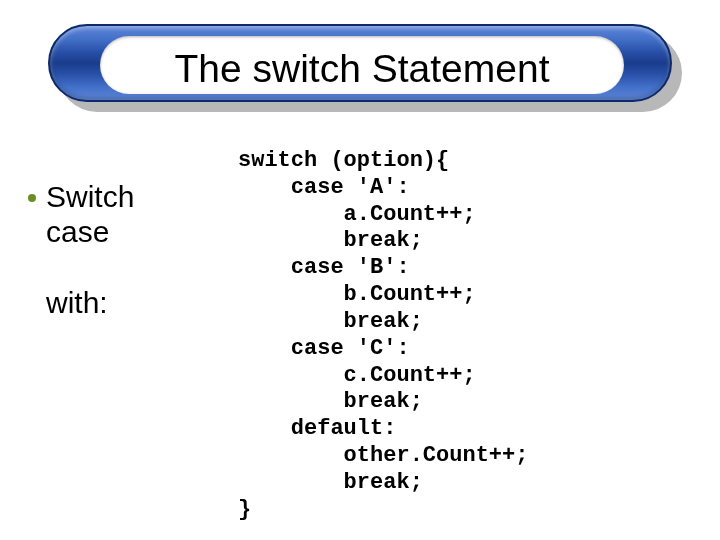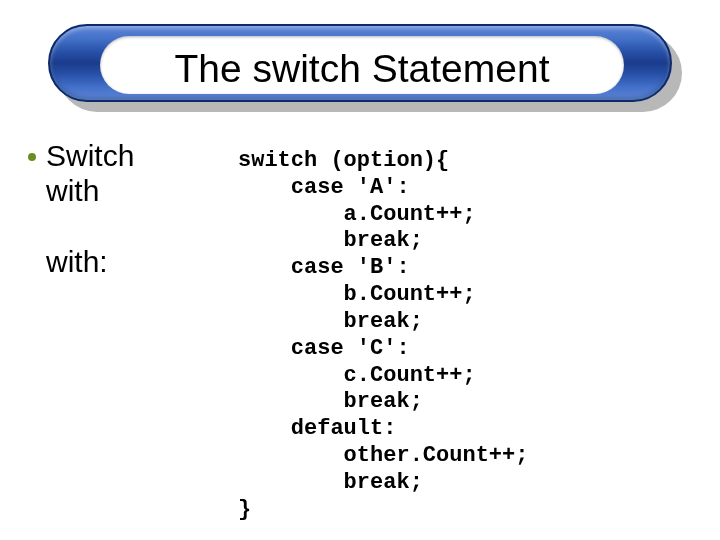--- a/index.html
+++ b/index.html
@@ -68,20 +68,21 @@
   .content {
     position: absolute;
     left: 28px;
     top: 138px;
     width: 664px;
     display: flex;
   }
   .bullet-col {
     width: 200px;
     padding-top: 0;
+    margin-top: 41px;
   }
   .bullet-row {
     display: flex;
     align-items: flex-start;
   }
   .bullet-dot {
     width: 8px;
     height: 8px;
     background: #6b8e23;
     border-radius: 50%;
@@ -119,21 +120,21 @@
     </div>
   </div>
 </div>
 
 <div class="content">
   <div class="bullet-col">
     <div class="bullet-row">
       <div class="bullet-dot"></div>
       <div class="bullet-text">
         <span>Switch</span><br>
-        <span>with</span><br>
+        <span>case</span><br>
         <br>
         <span>with:</span>
       </div>
     </div>
   </div>
   <div class="code-col">
     <div class="code-block"><span>switch (option){</span>
 <span>    case 'A':</span>
 <span>        a.Count++;</span>
 <span>        break;</span>

